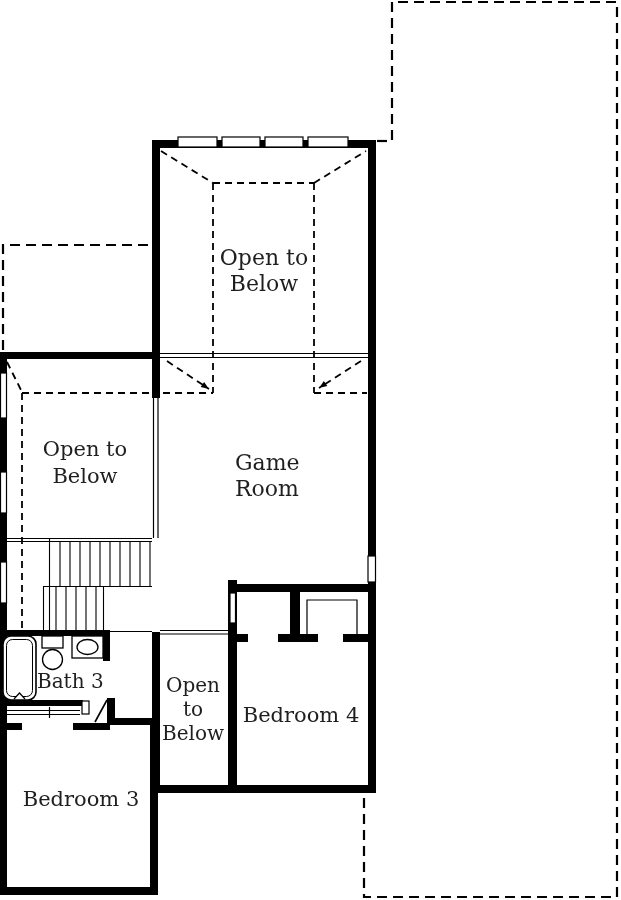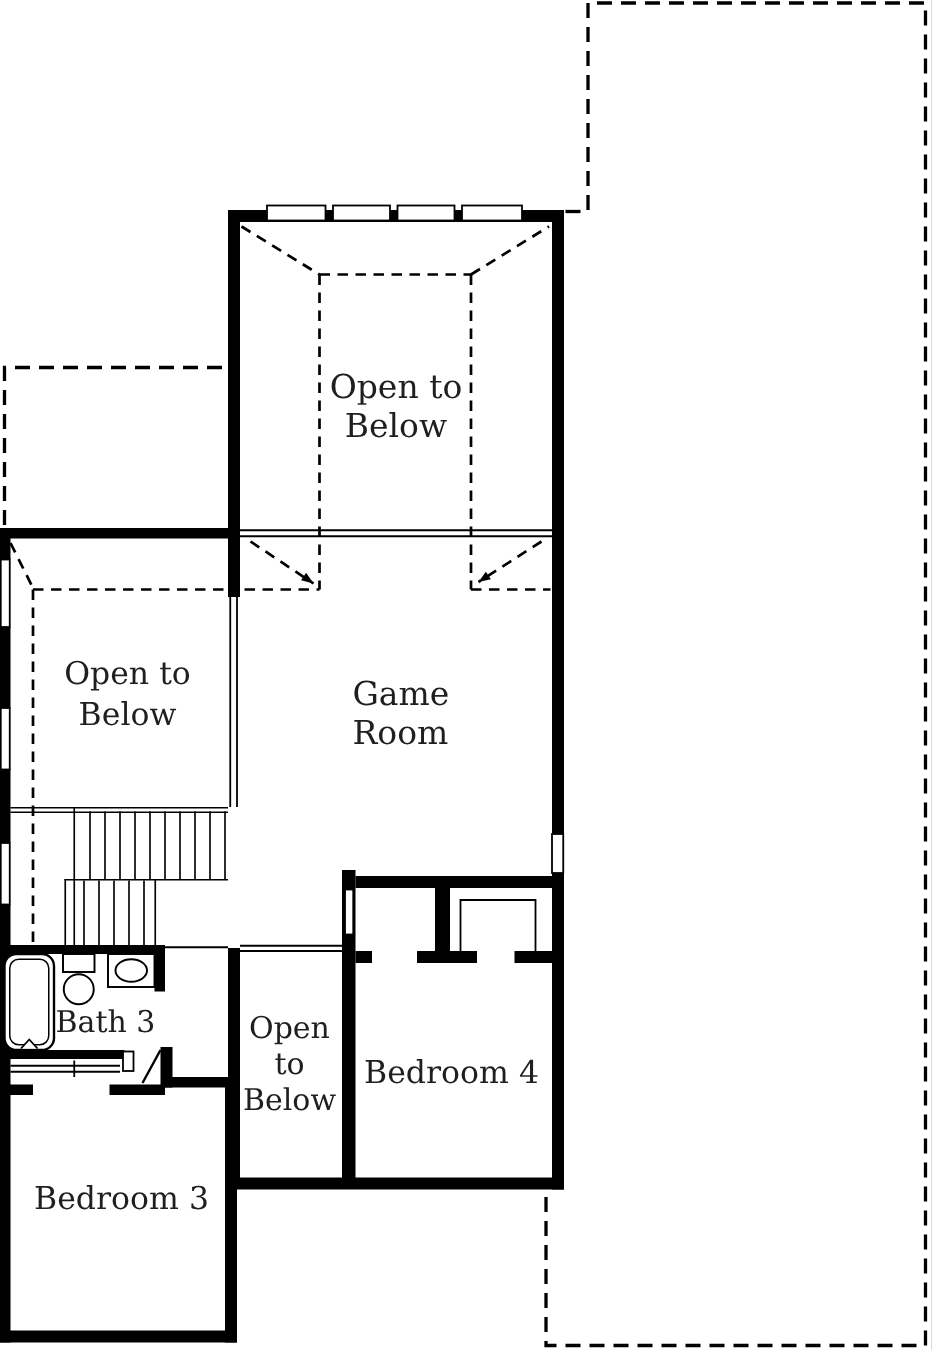--- a/index.html
+++ b/index.html
@@ -1,19 +1,19 @@
 <!DOCTYPE html>
 <html><head>
 <meta charset="utf-8">
 <style>
   html,body{margin:0;padding:0;background:#ffffff;}
   .plan-wrap{
     position:relative;
     width:621px;height:900px;
-    background:#15803d;
+    background:#7dd3fc;
     overflow:hidden;
     font-family:"DejaVu Serif", serif;
   }
   svg{display:block}
   text{
     font-family:"DejaVu Serif", serif;
     fill:#1f1f1f;
   }
   .lbl-big{font-size:22px;}
   .lbl-med{font-size:21px;}

